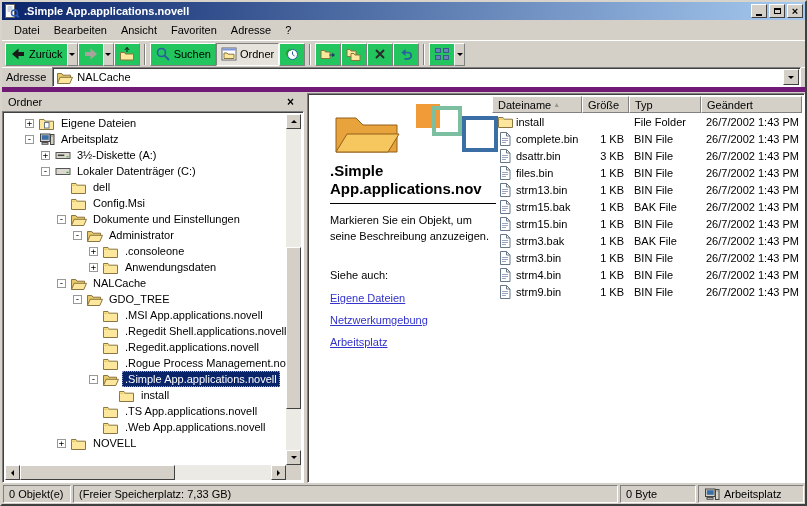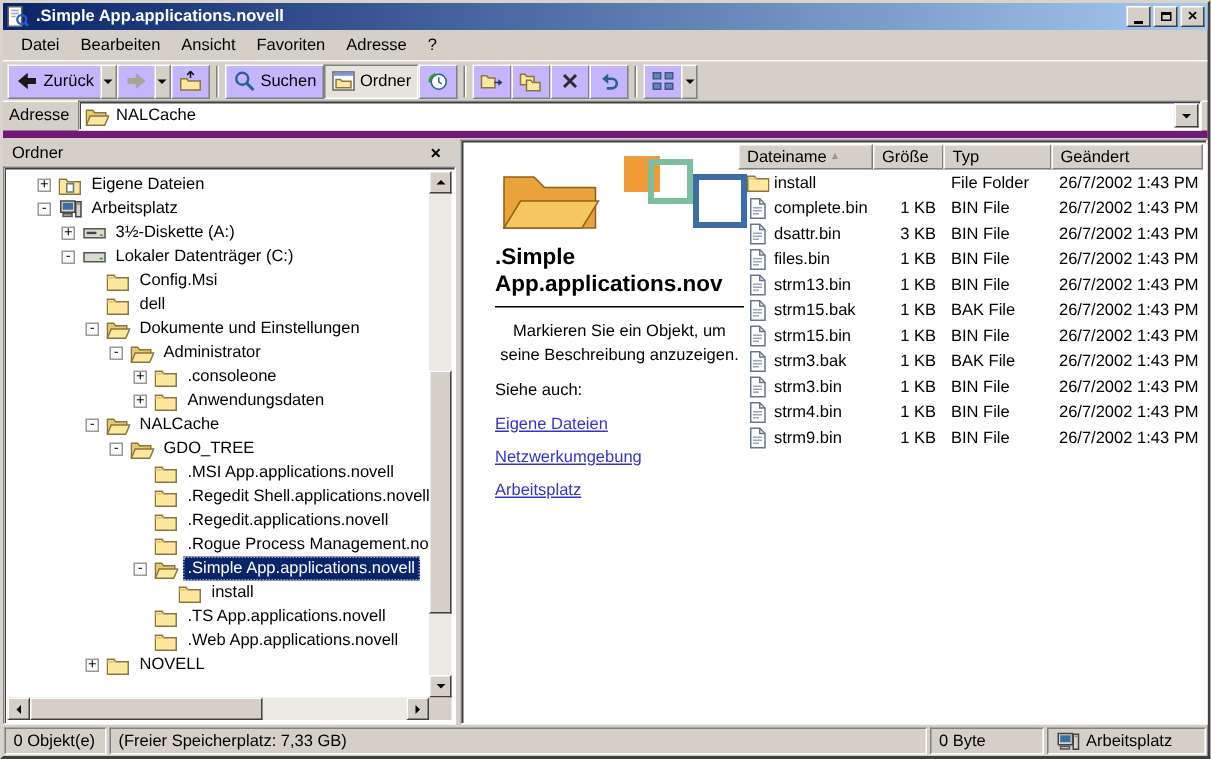--- a/index.html
+++ b/index.html
@@ -14,21 +14,21 @@
   .tb-btn{width:16px;height:14px;flex:none;background:#D4D0C8;border:1px solid;border-color:#FFF #404040 #404040 #FFF;display:flex;align-items:center;justify-content:center;font-size:11px;line-height:1;font-weight:bold;}
   .glyph-min{width:6px;height:2px;background:#000;margin-top:7px;}
   .glyph-max{width:7px;height:6px;border:1px solid #000;border-top-width:2px;}
 
   
   .menubar{height:21px;flex:none;display:flex;align-items:center;padding:0 5px;border-bottom:1px solid #FFF;}
   .menu-item{padding:2px 7px;}
 
   
   .toolbar{height:27px;flex:none;display:flex;align-items:center;padding:1px 3px;border-bottom:1px solid #FFF;}
-  .tbtn{height:23px;display:flex;align-items:center;gap:3px;padding:0 4px;border:1px solid;border-color:#FFF #808080 #808080 #FFF;background:#c4b5fd;flex:none;}
+  .tbtn{height:23px;display:flex;align-items:center;gap:3px;padding:0 4px;border:1px solid;border-color:#FFF #808080 #808080 #FFF;background:#22c55e;flex:none;}
   .tbtn.pressed{border-color:#808080 #FFF #FFF #808080;background:#E6E3DC;}
   .chev{height:23px;width:11px;flex:none;display:flex;align-items:center;justify-content:center;border:1px solid;border-color:#FFF #808080 #808080 #FFF;margin-left:-1px;background:#D4D0C8;}
   .tri-down{width:0;height:0;border-left:3px solid transparent;border-right:3px solid transparent;border-top:3px solid #000;}
   .tri-up{width:0;height:0;border-left:3px solid transparent;border-right:3px solid transparent;border-bottom:3px solid #000;}
   .tri-left{width:0;height:0;border-top:3px solid transparent;border-bottom:3px solid transparent;border-right:3px solid #000;}
   .tri-right{width:0;height:0;border-top:3px solid transparent;border-bottom:3px solid transparent;border-left:3px solid #000;}
   .tsep{width:0;height:21px;border-left:1px solid #808080;border-right:1px solid #FFF;margin:0 4px;flex:none;}
   .ticon16{width:16px;height:16px;flex:none;display:flex;align-items:center;justify-content:center;}
 
   
@@ -61,21 +61,21 @@
   .sb-corner{position:absolute;right:2px;bottom:2px;width:15px;height:15px;background:#D4D0C8;}
 
   .splitter{width:3px;flex:none;}
   .content{flex:1;position:relative;background:#fff;border:1px solid;border-color:#808080 #FFF #FFF #808080;box-shadow:inset 1px 1px 0 #404040;overflow:hidden;min-width:0;}
 
   
   .webview{position:absolute;left:14px;top:2px;bottom:2px;width:182px;padding:6px 8px;overflow:hidden;}
   .wv-art{margin-bottom:4px;}
   .wv-title{font-size:15px;font-weight:bold;line-height:18px;white-space:nowrap;overflow:hidden;}
   .wv-rule{border-bottom:1px solid #000;margin:5px 0 9px;}
-  .wv-desc{line-height:1.45;margin-bottom:8px;text-align:center;}
+  .wv-desc{line-height:1.45;margin-bottom:24px;}
   .wv-seealso{margin-bottom:11px;}
   .wv-link{display:block;color:var(--link,#3333CC);text-decoration:underline;margin-bottom:10px;}
 
   
   .filelist{position:absolute;left:184px;top:2px;right:2px;bottom:2px;overflow:hidden;}
   .fl-header{display:flex;height:17px;}
   .fl-col{flex:none;background:#D4D0C8;border:1px solid;border-color:#FFF #808080 #808080 #FFF;padding:0 5px;display:flex;align-items:center;gap:2px;overflow:hidden;white-space:nowrap;}
   .fl-col.c3{flex:1;}
   .c0{width:90px;} .c1{width:47px;} .c2{width:72px;} .c3{flex:1;}
   .sortmark{font-size:7px;color:#9B978E;}
@@ -306,31 +306,31 @@
               <span class="tlabel">Lokaler Datenträger (C:)</span>
             </div>
             <div class="tree-row" style="padding-left:52px">
               <span class="expander none"></span>
               <span class="ticon">
                 <svg width="15" height="13" viewBox="0 0 15 13">
                   <path d="M.5 12.5v-10h4.5l1.2 1.7h8.3v8.3z" fill="#FCE79C" stroke="#8A7640"></path>
                   <path d="M.5 4.2h5.7" stroke="#E4C464" fill="none"></path>
                 </svg>
               </span>
+              <span class="tlabel">dell</span>
+            </div>
+            <div class="tree-row" style="padding-left:52px">
+              <span class="expander none"></span>
+              <span class="ticon">
+                <svg width="15" height="13" viewBox="0 0 15 13">
+                  <path d="M.5 12.5v-10h4.5l1.2 1.7h8.3v8.3z" fill="#FCE79C" stroke="#8A7640"></path>
+                  <path d="M.5 4.2h5.7" stroke="#E4C464" fill="none"></path>
+                </svg>
+              </span>
               <span class="tlabel">Config.Msi</span>
-            </div>
-            <div class="tree-row" style="padding-left:52px">
-              <span class="expander none"></span>
-              <span class="ticon">
-                <svg width="15" height="13" viewBox="0 0 15 13">
-                  <path d="M.5 12.5v-10h4.5l1.2 1.7h8.3v8.3z" fill="#FCE79C" stroke="#8A7640"></path>
-                  <path d="M.5 4.2h5.7" stroke="#E4C464" fill="none"></path>
-                </svg>
-              </span>
-              <span class="tlabel">dell</span>
             </div>
             <div class="tree-row" style="padding-left:52px">
               <span class="expander">-</span>
               <span class="ticon">
                 <svg width="16" height="13" viewBox="0 0 16 13">
                   <path d="M.5 12.5v-10h4.3l1.2 1.7h7.5v2.3" fill="#E8C968" stroke="#8A7640"></path>
                   <path d="M.5 12.5l2.6-6.2h12.4l-2.7 6.2z" fill="#FCE79C" stroke="#8A7640"></path>
                 </svg>
               </span>
               <span class="tlabel">Dokumente und Einstellungen</span>

